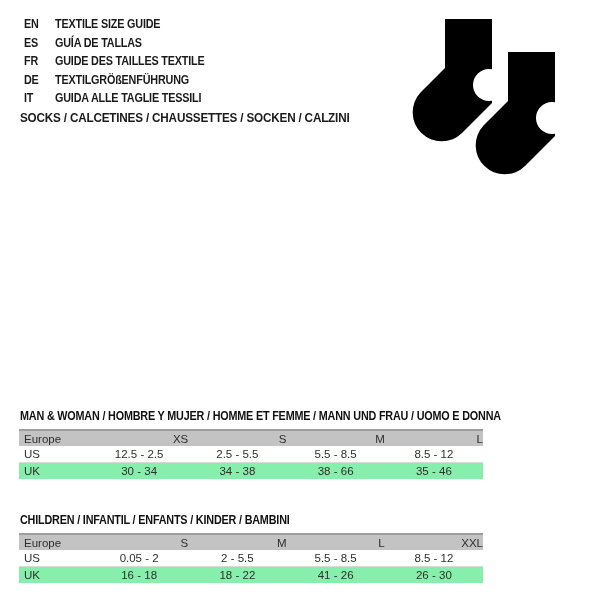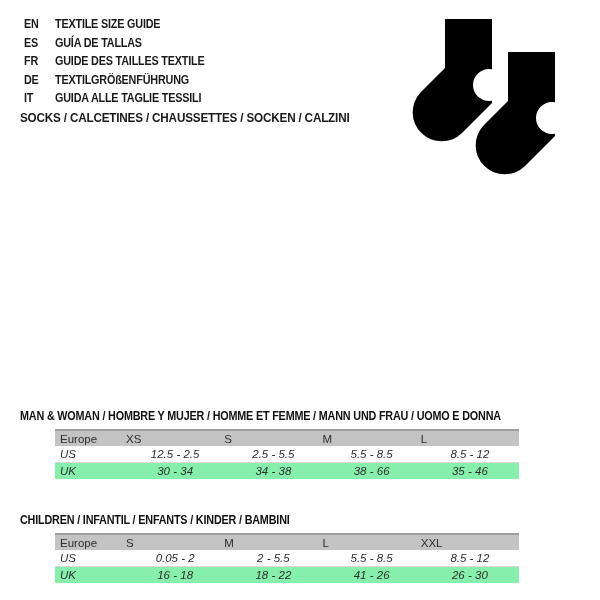--- a/index.html
+++ b/index.html
@@ -79,37 +79,35 @@
     transform-origin: 0 50%;
     color: #111111;
   }
 
   table.size-table {
     width: 464px;
     border-collapse: collapse;
     table-layout: fixed;
     font-size: 11.5px;
     color: #2e2e2e;
-    margin-left: 36px;
   }
   table.size-table col.region-col { width: 71px; }
 
   table.size-table th {
     background: #c3c3c3;
     border-top: 2px solid #9e9e9e;
     height: 15px;
     font-weight: 400;
-    text-align: left;
+    text-align: right;
     padding: 0;
   }
   table.size-table td {
     height: 16px;
     text-align: center;
     padding: 0;
-    font-style: italic;
   }
   table.size-table th:first-child,
   table.size-table td:first-child {
     text-align: left;
     padding-left: 5px;
   }
   table.size-table tr.row-us td {
     background: #ffffff;
     border-bottom: 1px solid #d9d9d9;
   }

